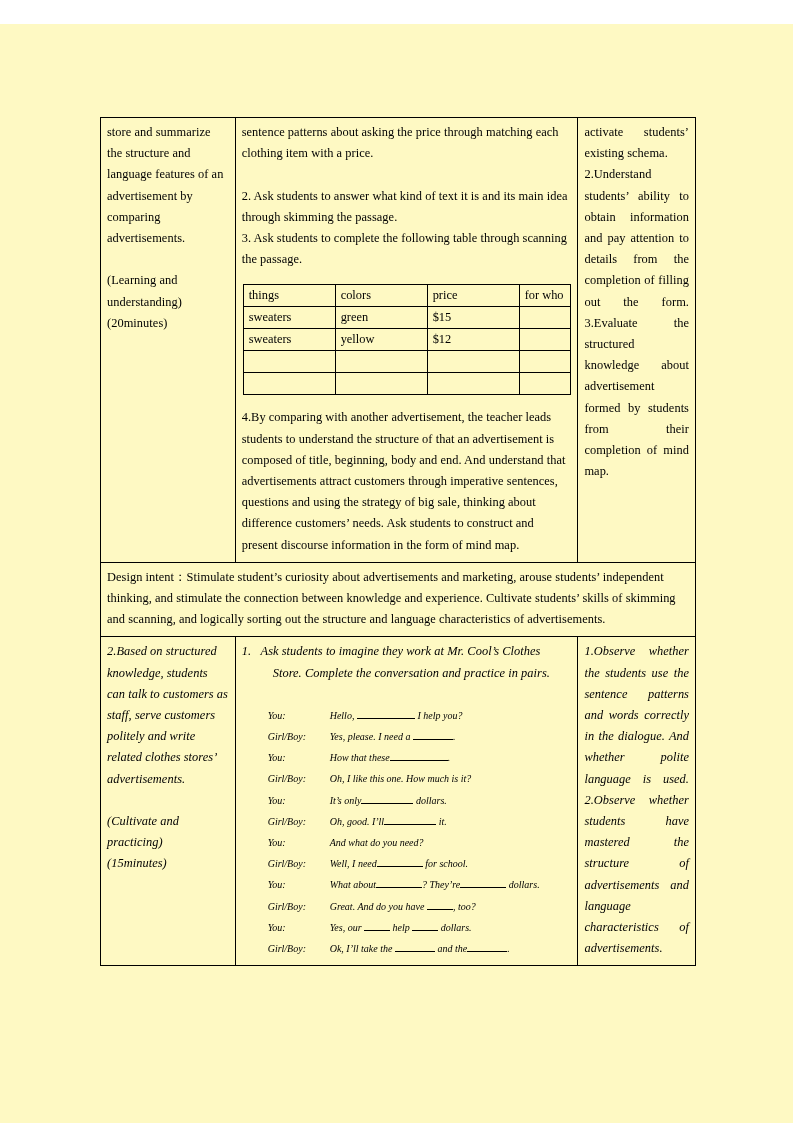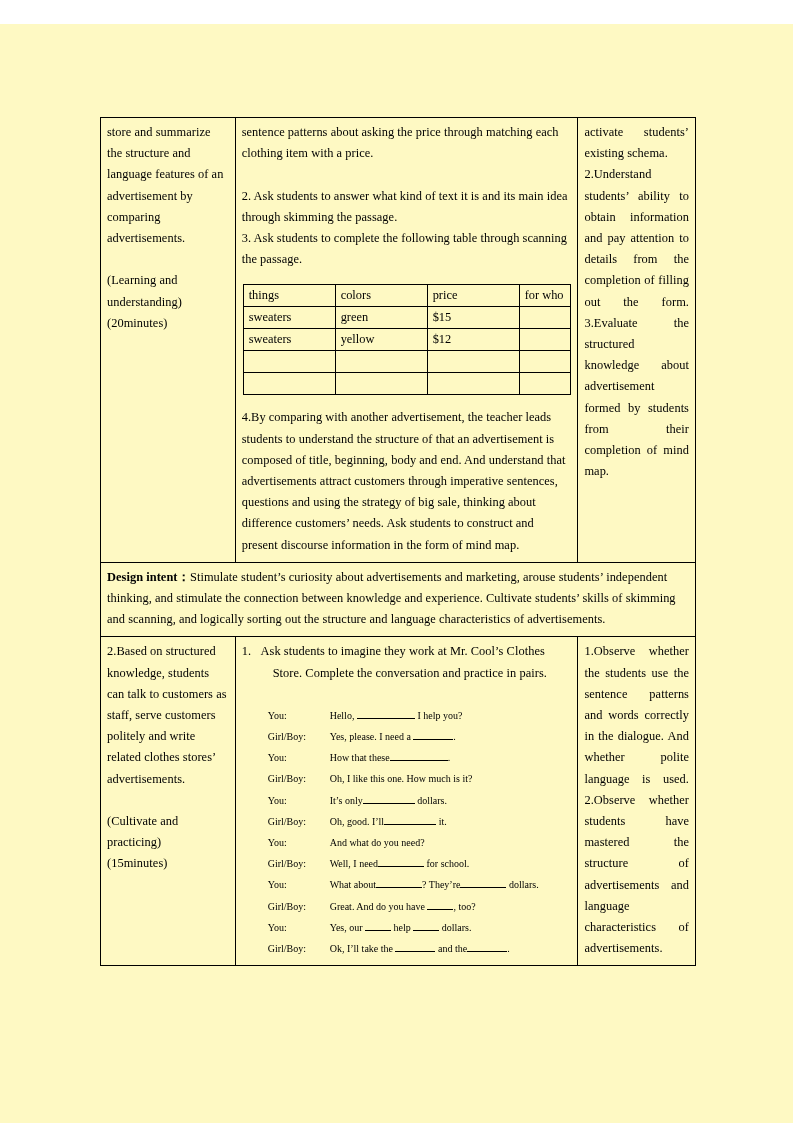--- a/index.html
+++ b/index.html
@@ -70,21 +70,21 @@
     vertical-align: top;
   }
   .ic1 { width: 92px; }
   .ic2 { width: 92px; }
   .ic3 { width: 92px; }
   .ic4 { width: 51px; }
 
   
   .design-cell { padding: 5px 6px 7px 7px; }
   .design-label {
-    font-weight: bold;
+    font-weight: normal;
   }
 
   
   .task-num {
     display: block;
     position: relative;
     padding-left: 31px;
     text-indent: -31px;
   }
   .dlg {
@@ -101,21 +101,21 @@
     display: inline-block;
     width: 62px;
   }
   .blank-l { display:inline-block; border-bottom: 1px solid #000; vertical-align: baseline; }
   .b-26 { width: 26px; }
   .b-40 { width: 40px; }
   .b-46 { width: 46px; }
   .b-52 { width: 52px; }
   .b-58 { width: 58px; }
 
-  .cell-pad-top { padding-top: 5px; }
+  .cell-pad-top { padding-top: 5px; font-style: italic; }
 </style>
 </head>
 <body>
 
 <div class="page">
 
   <table class="doc-table">
     <colgroup>
       <col class="col-left">
         <col class="col-mid">

